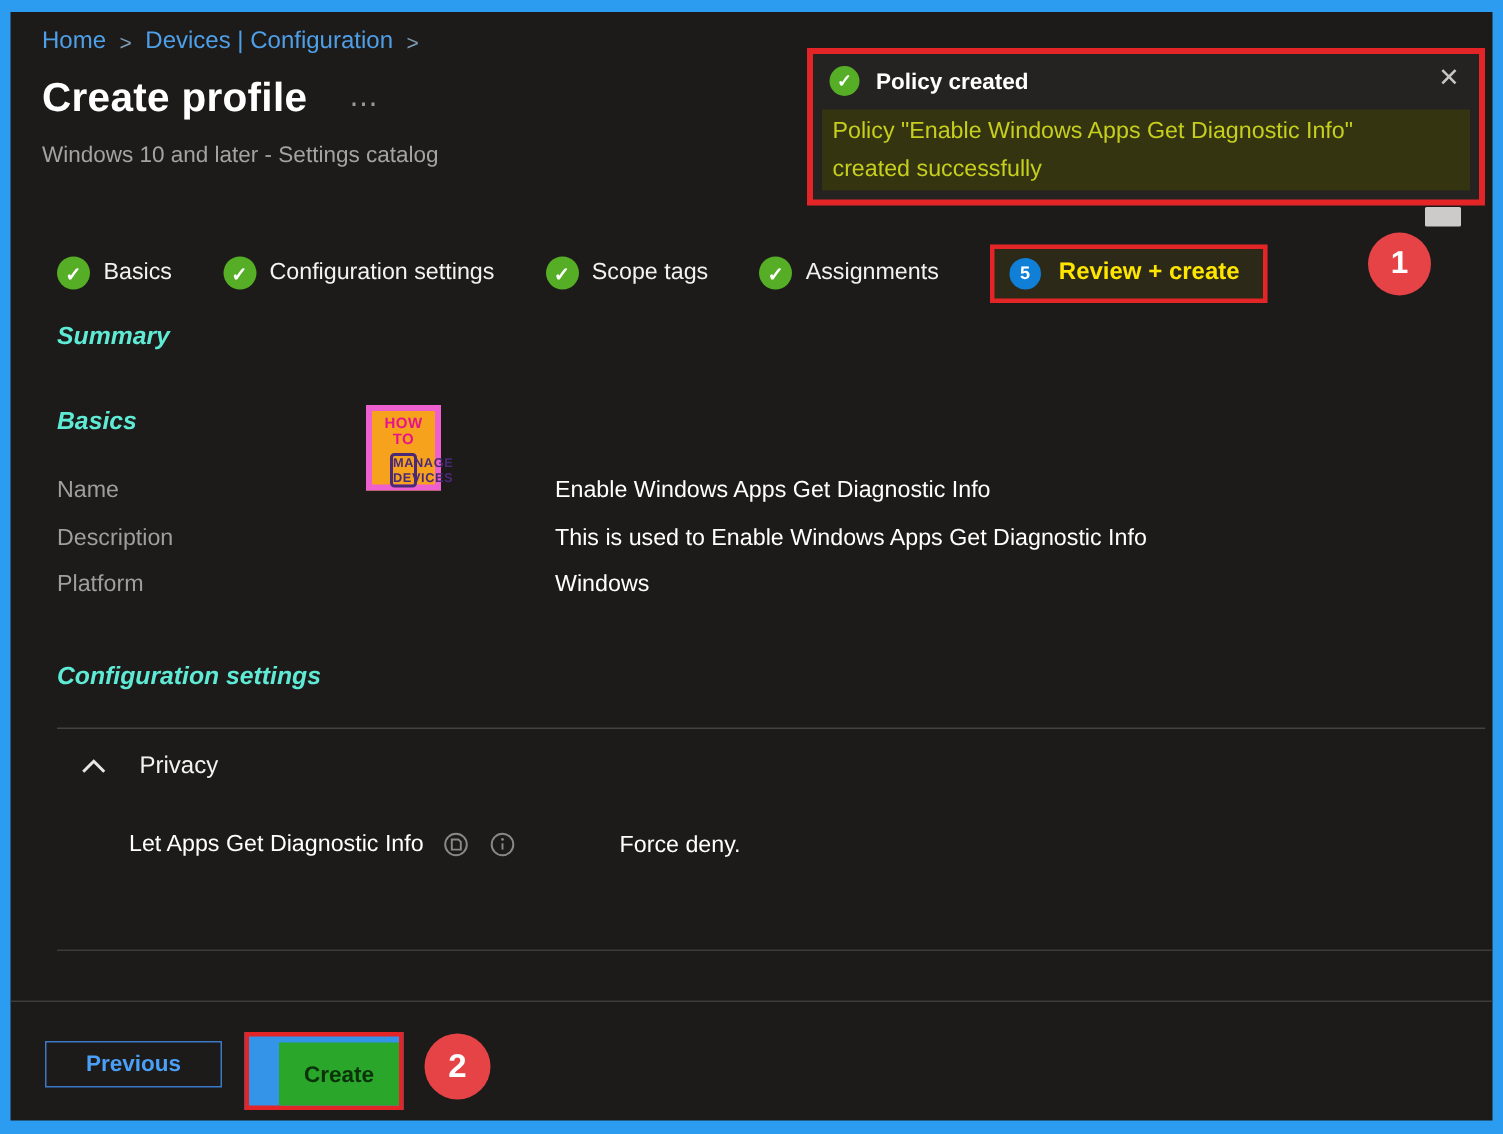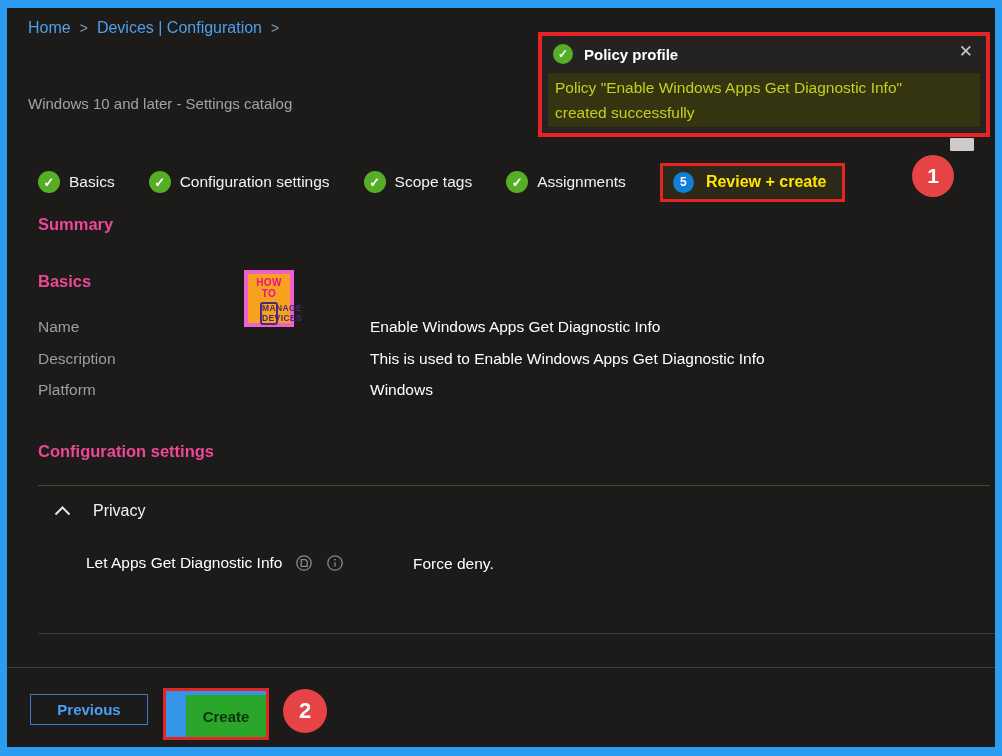--- a/index.html
+++ b/index.html
@@ -52,21 +52,21 @@
   .step-number { width:21px; height:21px; border-radius:50%; background:#0f7fd7; color:#fff;
     font-size:12px; font-weight:700; display:flex; align-items:center; justify-content:center; }
   .step-current-label { color:#ffe600; font-size:16px; font-weight:700; }
 
   .badge { border-radius:50%; background:#e54345; color:#fff; font-weight:700;
     display:flex; align-items:center; justify-content:center; z-index:5; }
   .badge-1 { left:905px; top:147px; width:42px; height:42px; font-size:21px; }
   .badge-2 { left:276px; top:681px; width:44px; height:44px; font-size:22px; }
 
   
-  .section-heading { left:31px; color:#ec4899; font-size:16.5px; font-weight:700; }
+  .section-heading { left:31px; color:#5eead4; font-size:16.5px; font-weight:700;font-style:italic; }
 
   
   .watermark { left:237px; top:262px; width:50px; height:57px; background:#f7a21d;
     border:4px solid #ee5fd0; text-align:center; }
   .wm-line1 { color:#e8128c; font-weight:800; font-size:10px; margin-top:3px; letter-spacing:.3px; }
   .wm-stamp { margin:3px auto 0; border:2px solid #4a2a78; border-radius:3px; width:18px;
     color:#4a2a78; font-weight:800; font-size:8.5px; line-height:9.5px; letter-spacing:.4px; }
 
   
   .summary-row { left:31px; display:flex; font-size:15.5px; }
@@ -98,26 +98,30 @@
 <div class="frame">
   <div class="screen">
 
     <div class="abs breadcrumb">
       <a>Home</a>
       <span class="sep">&gt;</span>
       <a>Devices | Configuration</a>
       <span class="sep">&gt;</span>
     </div>
 
+    <div class="abs title-row">
+      <h1>Create profile</h1>
+      <span class="title-ellipsis">⋯</span>
+    </div>
     <div class="abs page-subtitle">Windows 10 and later - Settings catalog</div>
 
     <div class="abs toast">
       <div class="toast-header">
         <span class="toast-check">✓</span>
-        <span class="toast-title">Policy profile</span>
+        <span class="toast-title">Policy created</span>
       </div>
       <span class="toast-close">✕</span>
       <div class="toast-message">
         <div>Policy "Enable Windows Apps Get Diagnostic Info"</div>
         <div>created successfully</div>
       </div>
     </div>
 
     <div class="abs scroll-thumb"></div>
 

